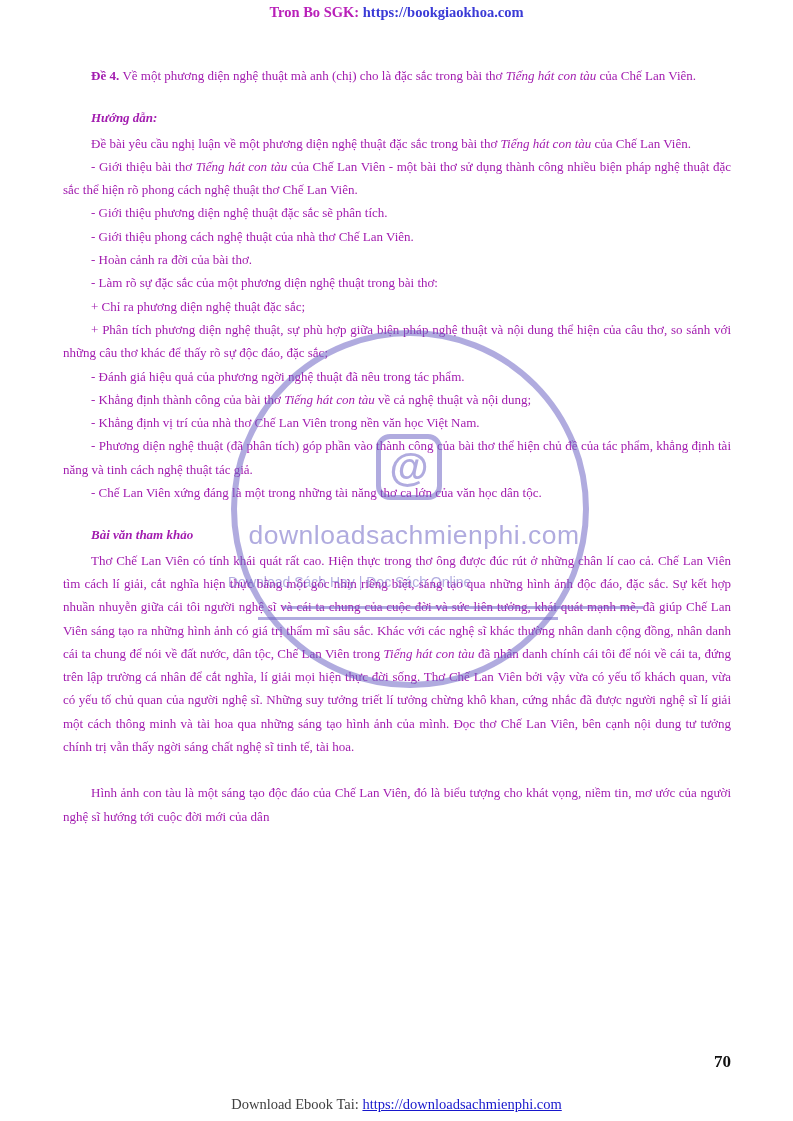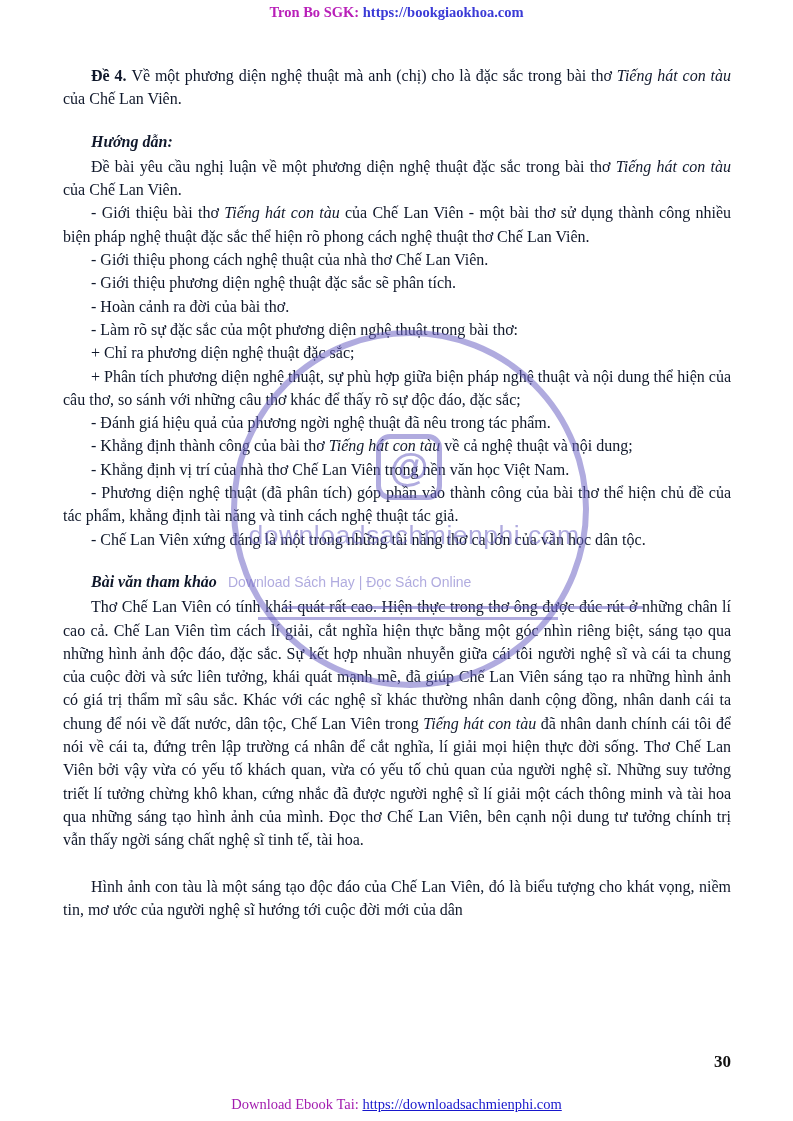--- a/index.html
+++ b/index.html
@@ -23,23 +23,23 @@
   .top-header .url{color:#3a3ad6;text-decoration:none;}
 
   
   .content{
     position:absolute;left:63px;top:64px;width:668px;
   }
   .para{
     margin:0;
     text-indent:28px;
     text-align:justify;
-    font-size:16px;
+    font-size:13px;
     line-height:23.3px;
-    color:#0f172a;
+    color:#a21caf;
   }
   .para.heading{
     font-weight:bold;font-style:italic;
     text-align:left;
     margin-top:19px;margin-bottom:2px;
   }
   .para.gap-top{margin-top:23px;}
 
   
   .watermark{
@@ -75,41 +75,41 @@
     position:absolute;right:62px;top:1052px;
     font-size:17px;font-weight:bold;
   }
 
   
   .bottom-footer{
     position:absolute;top:1096px;left:0;width:100%;
     text-align:center;font-size:14.5px;
     font-family:"Liberation Serif", serif;
   }
-  .bottom-footer .label{color:#a21caf;}
+  .bottom-footer .label{color:#404040;}
   .bottom-footer .url{color:#1717cc;}
 </style>
 </head>
 <body>
 
 <div class="page">
 
   <div class="top-header">
     <span class="label">Tron Bo SGK:</span>
     <span> </span>
     <a class="url" href="#">https://bookgiaokhoa.com</a>
   </div>
 
   <div class="content">
       <p class="para"><span style="font-weight: bold;">Đề 4. </span><span>Về một phương diện nghệ thuật mà anh (chị) cho là đặc sắc trong bài thơ </span><span style="font-style: italic;">Tiếng hát con tàu</span><span> của Chế Lan Viên.</span></p>
       <p class="para heading"><span style="font-weight: bold; font-style: italic;">Hướng dẫn:</span></p>
       <p class="para"><span>Đề bài yêu cầu nghị luận về một phương diện nghệ thuật đặc sắc trong bài thơ </span><span style="font-style: italic;">Tiếng hát con tàu</span><span> của Chế Lan Viên.</span></p>
       <p class="para"><span>- Giới thiệu bài thơ </span><span style="font-style: italic;">Tiếng hát con tàu</span><span> của Chế Lan Viên - một bài thơ sử dụng thành công nhiều biện pháp nghệ thuật đặc sắc thể hiện rõ phong cách nghệ thuật thơ Chế Lan Viên.</span></p>
+      <p class="para"><span>- Giới thiệu phương diện nghệ thuật đặc sắc sẽ phân tích.</span></p>
       <p class="para"><span>- Giới thiệu phong cách nghệ thuật của nhà thơ Chế Lan Viên.</span></p>
-      <p class="para"><span>- Giới thiệu phương diện nghệ thuật đặc sắc sẽ phân tích.</span></p>
       <p class="para"><span>- Hoàn cảnh ra đời của bài thơ.</span></p>
       <p class="para"><span>- Làm rõ sự đặc sắc của một phương diện nghệ thuật trong bài thơ:</span></p>
       <p class="para"><span>+ Chỉ ra phương diện nghệ thuật đặc sắc;</span></p>
       <p class="para"><span>+ Phân tích phương diện nghệ thuật, sự phù hợp giữa biện pháp nghệ thuật và nội dung thể hiện của câu thơ, so sánh với những câu thơ khác để thấy rõ sự độc đáo, đặc sắc;</span></p>
       <p class="para"><span>- Đánh giá hiệu quả của phương ngời nghệ thuật đã nêu trong tác phẩm.</span></p>
       <p class="para"><span>- Khẳng định thành công của bài thơ </span><span style="font-style: italic;">Tiếng hát con tàu</span><span> về cả nghệ thuật và nội dung;</span></p>
       <p class="para"><span>- Khẳng định vị trí của nhà thơ Chế Lan Viên trong nền văn học Việt Nam.</span></p>
       <p class="para"><span>- Phương diện nghệ thuật (đã phân tích) góp phần vào thành công của bài thơ thể hiện chủ đề của tác phẩm, khẳng định tài năng và tinh cách nghệ thuật tác giả.</span></p>
       <p class="para"><span>- Chế Lan Viên xứng đáng là một trong những tài năng thơ ca lớn của văn học dân tộc.</span></p>
       <p class="para heading"><span style="font-weight: bold; font-style: italic;">Bài văn tham khảo</span></p>
@@ -123,21 +123,21 @@
     </svg>
     <div class="wm-badge">
       <span>@</span>
     </div>
     <div class="wm-brand">downloadsachmienphi.com</div>
     <div class="wm-tagline">Download Sách Hay | Đọc Sách Online</div>
     <div class="wm-line l1"></div>
     <div class="wm-line l2"></div>
   </div>
 
-  <div class="page-number">30</div>
+  <div class="page-number">70</div>
 
   <div class="bottom-footer">
     <span class="label">Download Ebook Tai:</span>
     <span> </span>
     <a class="url" href="#">https://downloadsachmienphi.com</a>
   </div>
 
 </div>
 
 </body></html>

